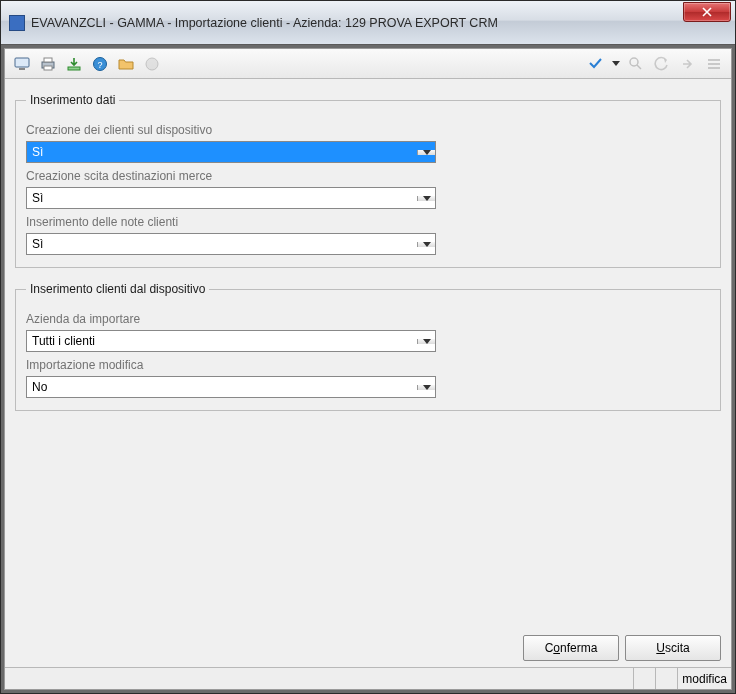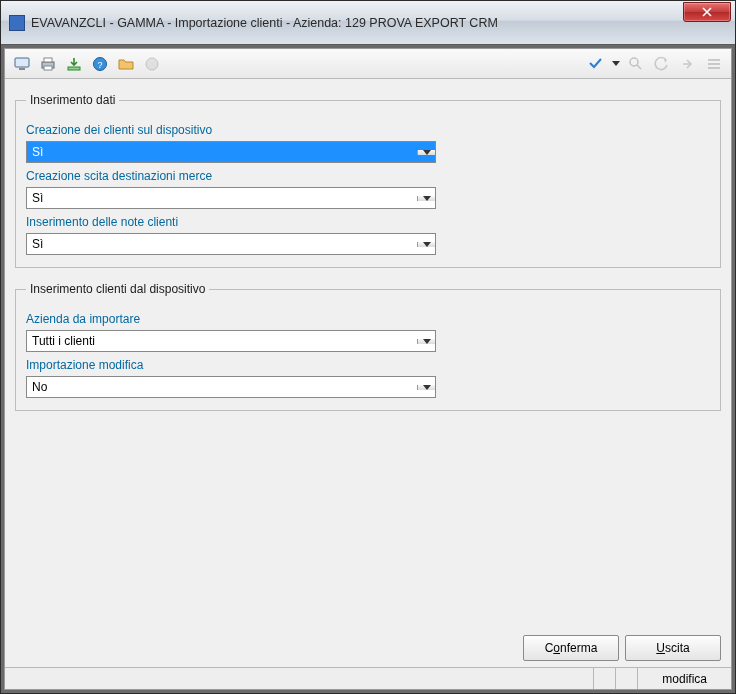--- a/index.html
+++ b/index.html
@@ -91,21 +91,21 @@
     position:relative;
   }
   fieldset.group > legend {
     padding: 0 4px;
     color:#1a1a1a;
     font-size:12px;
   }
   .field-label {
     display:block;
     margin: 6px 0 4px 0;
-    color:#0369a1;
+    color:#737373;
   }
   .combo {
     width: 410px;
     height: 22px;
     border:1px solid #888;
     background:#fff;
     display:flex;
     align-items:center;
   }
   .combo .combo-text {
@@ -150,21 +150,21 @@
   .statusbar {
     height: 22px;
     border-top:1px solid #b8b8b8;
     background:#eeeeee;
     display:flex;
     justify-content:flex-end;
     align-items:stretch;
   }
   .status-cell {
     border-left:1px solid #b8b8b8;
-    padding: 2px 24px;
+    padding: 2px 4px;
     min-width: 20px;
     display:flex;align-items:center;
     font-size:12px;
   }
   .status-cell.small { min-width:22px; padding:2px 4px;}
   .arr { width:0;height:0;border-left:4px solid transparent;border-right:4px solid transparent;border-top:5px solid #333; }
 </style>
 </head>
 <body>
 

